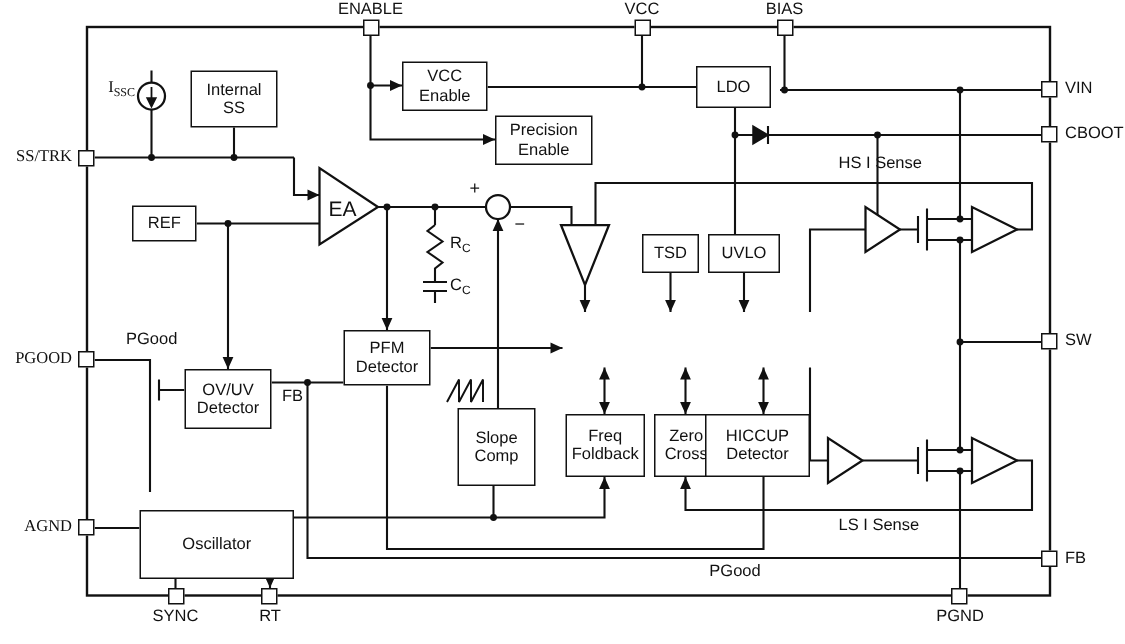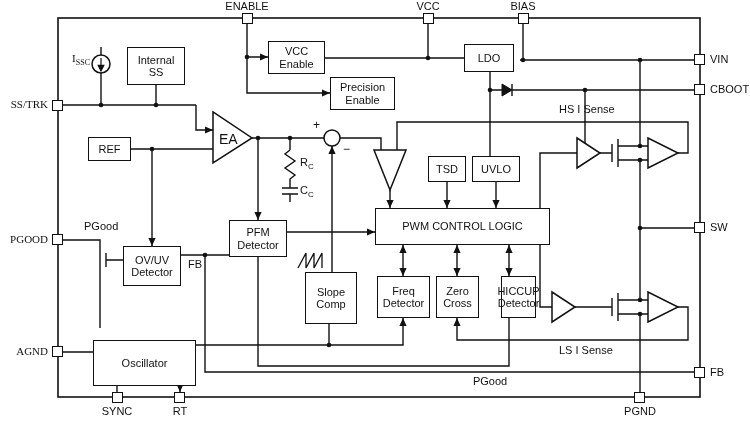--- a/index.html
+++ b/index.html
@@ -112,32 +112,31 @@
   <div class="box" style="left:127px;top:47px;width:58px;height:38px">Internal
 SS</div>
   <div class="box" style="left:268px;top:41px;width:57px;height:33px">VCC
 Enable</div>
   <div class="box" style="left:330px;top:77px;width:65px;height:33px">Precision
 Enable</div>
   <div class="box" style="left:464px;top:44px;width:50px;height:28px">LDO</div>
   <div class="box" style="left:88px;top:137px;width:43px;height:24px">REF</div>
   <div class="box" style="left:428px;top:156px;width:38px;height:26px">TSD</div>
   <div class="box" style="left:472px;top:156px;width:48px;height:26px">UVLO</div>
-  <div class="box" style="left:375px;top:208px;width:175px;height:37px">PWM CONTROL LOGIC</div>
   <div class="box" style="left:229px;top:220px;width:58px;height:37px">PFM
 Detector</div>
   <div class="box" style="left:305px;top:272px;width:52px;height:52px">Slope
 Comp</div>
   <div class="box" style="left:123px;top:246px;width:58px;height:40px">OV/UV
 Detector</div>
   <div class="box" style="left:377px;top:276px;width:53px;height:42px">Freq
-Detector</div>
+Foldback</div>
   <div class="box" style="left:436px;top:276px;width:43px;height:42px">Zero
 Cross</div>
-  <div class="box" style="left:501px;top:276px;width:35px;height:42px">HICCUP
+  <div class="box" style="left:470px;top:276px;width:70px;height:42px">HICCUP
 Detector</div>
   <div class="box" style="left:93px;top:340px;width:103px;height:46px">Oscillator</div>
 
   <div class="pin" style="left:242px;top:13px"></div>
   <div class="pin" style="left:423px;top:13px"></div>
   <div class="pin" style="left:518px;top:13px"></div>
   <div class="pin" style="left:694px;top:54px"></div>
   <div class="pin" style="left:694px;top:84px"></div>
   <div class="pin" style="left:694px;top:222px"></div>
   <div class="pin" style="left:694px;top:367px"></div>

